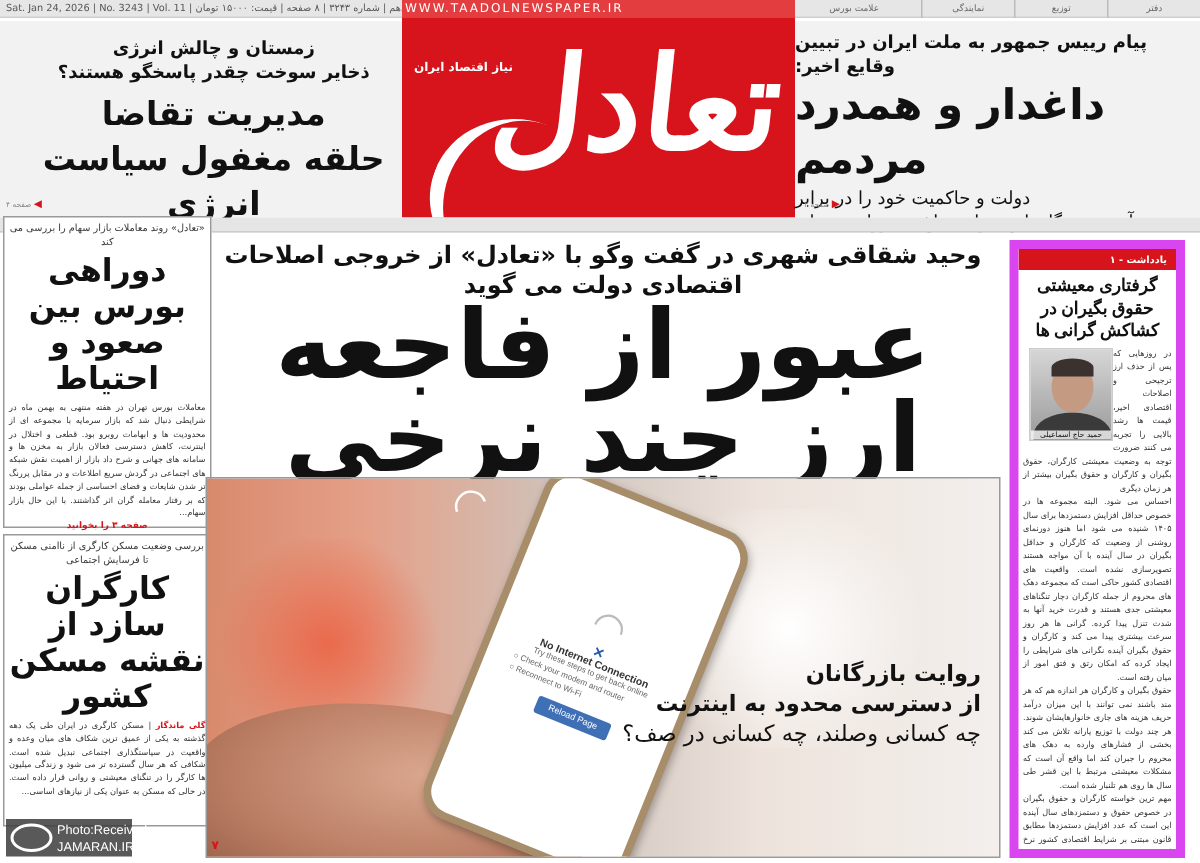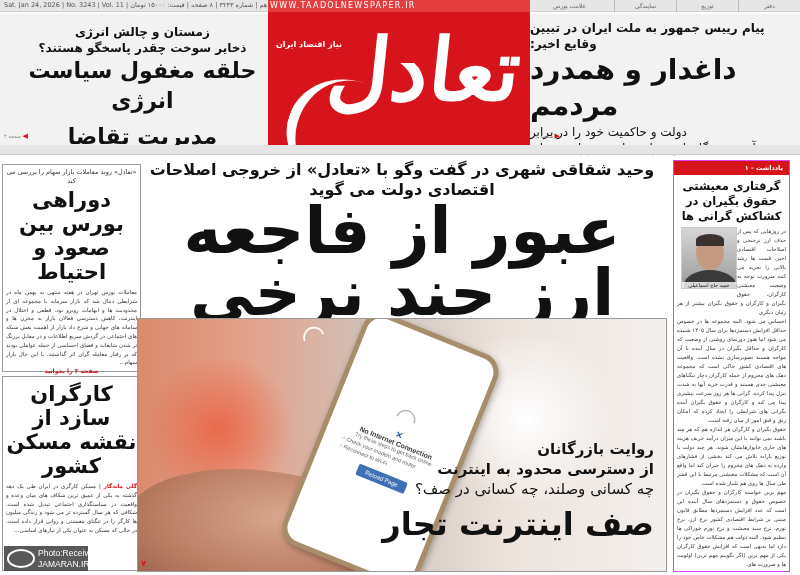--- a/index.html
+++ b/index.html
@@ -22,21 +22,21 @@
   .top-right { position: absolute; left: 530px; top: 14px; width: 270px; height: 131px; background: #f2f2f2; direction: rtl; text-align: left; }
   .kicker-s { font-size: 12px; font-weight: bold; line-height: 16px; }
   .head-m { font-size: 22px; font-weight: bold; line-height: 30px; }
   .head-xl { font-size: 28px; font-weight: bold; line-height: 36px; }
   .sub-s { font-size: 12px; font-weight: normal; line-height: 16px; }
   .page-ref { position: absolute; font-size: 5px; color: #888; }
   .page-ref .tri { color: #d7141c; font-size: 7px; }
   .divider-bar { position: absolute; left: 0; top: 145px; width: 800px; height: 10px; background: #e5e5e5; border-bottom: 1px solid #ccc; }
 
   
-  .left-col { position: absolute; left: 2px; top: 164px; width: 139px; height: 412px; direction: rtl; }
+  .left-col { position: absolute; left: 2px; top: 144px; width: 139px; height: 412px; direction: rtl; }
   .box { border: 1px solid #999; padding: 3px; text-align: center; background: #fff; }
   .box1 { height: 208px; }
   .box2 { margin-top: 4px; height: 195px; position: relative; }
   .box .kick { font-size: 6.5px; color: #333; line-height: 9px; }
   .box .big { font-size: 21px; font-weight: bold; line-height: 24px; margin-top: 2px; text-align: center; }
   .body-text { font-size: 5.5px; line-height: 8.8px; color: #333; text-align: justify; margin-top: 4px; }
   .byline { color: #d7141c; font-weight: bold; }
   .more { color: #d7141c; font-weight: bold; font-size: 6px; }
 
   
@@ -63,23 +63,23 @@
   .float-wifi2 { position: absolute; left: 330px; top: 50px; font-size: 26px; color: rgba(255,255,255,.8); transform: rotate(-20deg); }
 
   .photo-text { position: absolute; right: 12px; top: 120px; direction: rtl; text-align: right; }
   .photo-text .l1 { font-size: 15px; font-weight: bold; line-height: 20px; }
   .photo-text .l2 { font-size: 15px; font-weight: bold; line-height: 20px; }
   .photo-text .l3 { font-size: 15px; font-weight: normal; line-height: 20px; }
   .photo-text .big { font-size: 32px; font-weight: bold; line-height: 50px; }
   .page-num { position: absolute; left: 3px; bottom: 3px; font-size: 8px; color: #d7141c; font-weight: bold; }
 
   
-  .right-col { position: absolute; left: 673px; top: 160px; width: 117px; height: 412px; direction: rtl; border: 1px solid #d946ef; overflow: hidden; }
+  .right-col { position: absolute; left: 673px; top: 160px; width: 117px; height: 412px; direction: rtl; border: 6px solid #d946ef; overflow: hidden; }
   .label-bar { background: #d7141c; color: #fff; font-size: 6.5px; font-weight: bold; padding: 3px 6px; text-align: right; }
-  .op-title { font-size: 11.5px; font-weight: bold; text-align: center; line-height: 15px; margin-top: 4px; }
+  .op-title { font-size: 11.5px; font-weight: bold; text-align: center; line-height: 15px; margin-top: 4px; font-family: Liberation Serif, serif; }
   .op-body { position: relative; padding: 3px 3px 0 3px; }
   .portrait { float: left; width: 56px; height: 62px; margin: 0 0 3px 4px; border: 1px solid #ccc; background: linear-gradient(#d6d6d6, #9a9a9a); position: relative; overflow: hidden; }
   .portrait .head { position: absolute; left: 14px; top: 8px; width: 28px; height: 34px; border-radius: 50%; background: #c59a82; }
   .portrait .hair { position: absolute; left: 14px; top: 6px; width: 28px; height: 12px; border-radius: 50% 50% 0 0; background: #3b3230; }
   .portrait .shoulders { position: absolute; left: 2px; top: 42px; width: 52px; height: 30px; border-radius: 50% 50% 0 0; background: #3a3a3a; }
   .portrait .name { position: absolute; left: 0; bottom: 0; width: 100%; font-size: 5px; background: rgba(255,255,255,.8); text-align: center; }
   .op-text { font-size: 5.4px; line-height: 9px; color: #333; text-align: justify; }
   .watermark { position: absolute; left: 4px; top: 546px; width: 84px; height: 25px; background: rgba(60,60,60,.85); color: #fff; font-family: "Liberation Sans", sans-serif; font-size: 8.5px; line-height: 11px; padding-left: 34px; padding-top: 2px; }
   .watermark .wm-logo { position: absolute; left: 3px; top: 3px; width: 28px; height: 19px; border: 2px solid #fff; border-radius: 50%; }
 </style>
@@ -93,22 +93,22 @@
     <div class="top-tab">توزیع</div>
     <div class="top-tab">نمایندگی</div>
     <div class="top-tab">علامت بورس</div>
   </div>
 </div>
 
 <div class="top-left">
   <div style="height:10px"></div>
   <div class="kicker-s">زمستان و چالش انرژی</div>
   <div class="kicker-s">ذخایر سوخت چقدر پاسخگو هستند؟</div>
+  <div class="head-m" style="margin-top:6px">مدیریت تقاضا</div>
   <div class="head-m">حلقه مغفول سیاست انرژی</div>
-  <div class="head-m" style="margin-top:6px">مدیریت تقاضا</div>
   <div class="page-ref" style="left:4px;top:118px"><span class="tri">◀</span> <span>صفحه ۴</span></div>
 </div>
 
 <div class="masthead">
   <div class="site-url">WWW.TAADOLNEWSPAPER.IR</div>
   <div class="swoosh"></div>
   <div class="logo">تعادل</div>
   <div class="tagline">نیاز اقتصاد ایران</div>
 </div>
 
@@ -124,20 +124,21 @@
 <div class="divider-bar"></div>
 
 <div class="left-col">
   <div class="box box1">
     <div class="kick">«تعادل» روند معاملات بازار سهام را بررسی می کند</div>
     <div class="big">دوراهی بورس بین صعود و احتیاط</div>
     <div class="body-text">معاملات بورس تهران در هفته منتهی به بهمن ماه در شرایطی دنبال شد که بازار سرمایه با مجموعه ای از محدودیت ها و ابهامات روبرو بود. قطعی و اختلال در اینترنت، کاهش دسترسی فعالان بازار به مخزن ها و سامانه های جهانی و شرح داد بازار از اهمیت نقش شبکه های اجتماعی در گردش سریع اطلاعات و در مقابل پررنگ تر شدن شایعات و فضای احساسی از جمله عواملی بودند که بر رفتار معامله گران اثر گذاشتند. با این حال بازار سهام...</div>
     <div class="more">صفحه ۳ را بخوانید</div>
   </div>
   <div class="box box2">
+    <div class="kick">بررسی وضعیت مسکن کارگری از ناامنی مسکن تا فرسایش اجتماعی</div>
     <div class="big">کارگران سازد از نقشه مسکن کشور</div>
     <div class="body-text"><span class="byline">گلی ماندگار</span> | <span>مسکن کارگری در ایران طی یک دهه گذشته به یکی از عمیق ترین شکاف های میان وعده و واقعیت در سیاستگذاری اجتماعی تبدیل شده است. شکافی که هر سال گسترده تر می شود و زندگی میلیون ها کارگر را در تنگنای معیشتی و روانی قرار داده است. در حالی که مسکن به عنوان یکی از نیازهای اساسی...</span></div>
   </div>
 </div>
 
 <div class="center">
   <div class="kicker">وحید شقاقی شهری در گفت وگو با «تعادل» از خروجی اصلاحات اقتصادی دولت می گوید</div>
   <div class="headline">عبور از فاجعه ارز چند نرخی</div>
   <div class="cols">
     <div class="col"><span class="byline">زهرا اسلیمانی</span> | <span>ایده نظام تک نرخی ارز یکی از ضرورت هایی است که طی سال های اخیر از سوی تحلیلگران به عنوان یک ضرورت برای کاهش فساد، شفافسازی و</span></div>
@@ -161,21 +162,20 @@
       <div class="sub">Try these steps to get back online</div>
       <div class="opt">○ <span>Check your modem and router</span></div>
       <div class="opt">○ <span>Reconnect to Wi-Fi</span></div>
       <div class="btn">Reload Page</div>
     </div>
   </div>
   <div class="photo-text">
     <div class="l1">روایت بازرگانان</div>
     <div class="l2">از دسترسی محدود به اینترنت</div>
     <div class="l3">چه کسانی وصلند، چه کسانی در صف؟</div>
-    <div class="big">صف اینترنت تجار</div>
   </div>
   <div class="page-num">۷</div>
 </div>
 
 <div class="right-col">
   <div class="label-bar">یادداشت - ۱</div>
   <div class="op-title">گرفتاری معیشتی حقوق بگیران در کشاکش گرانی ها</div>
   <div class="op-body">
     <div class="portrait">
       <div class="shoulders"></div>

